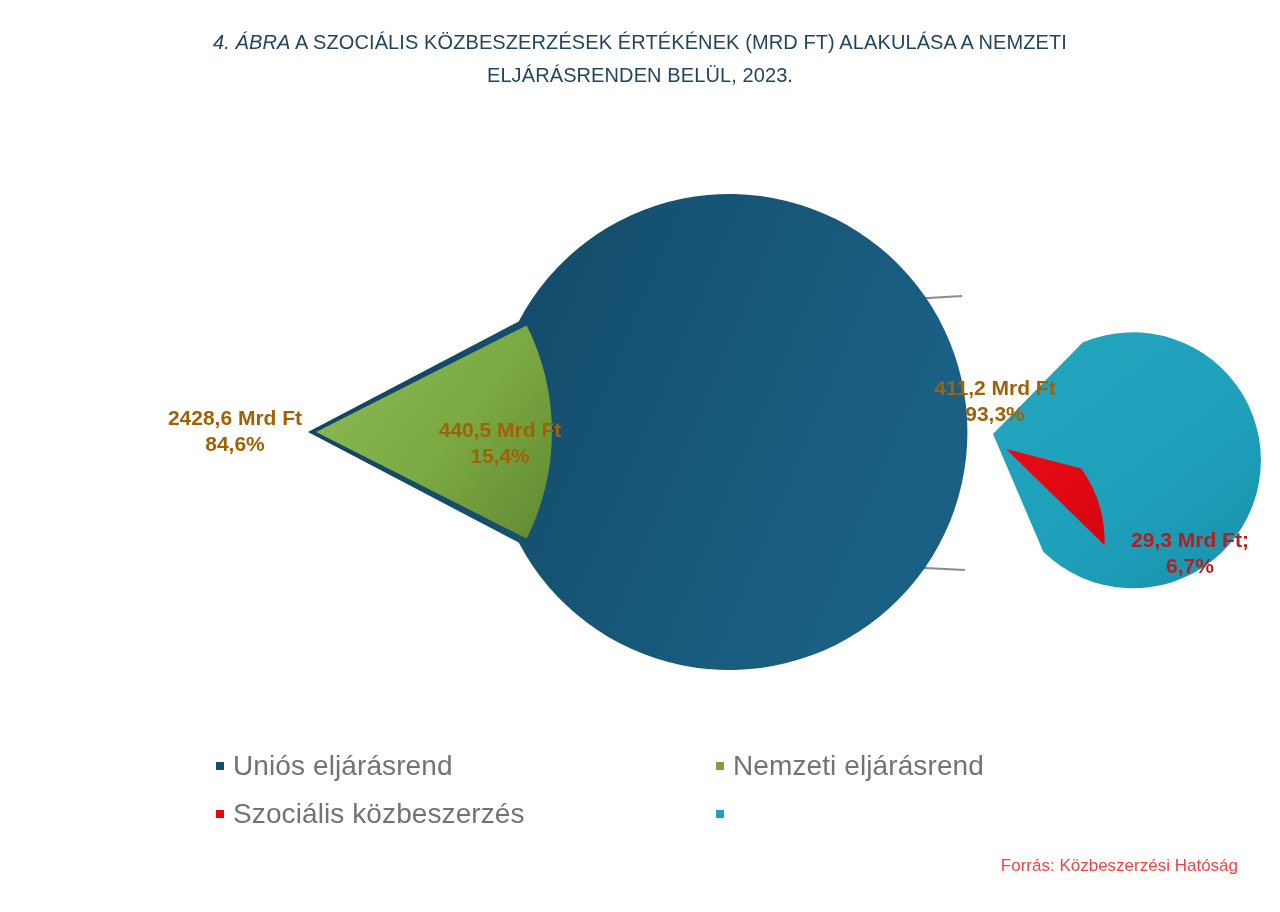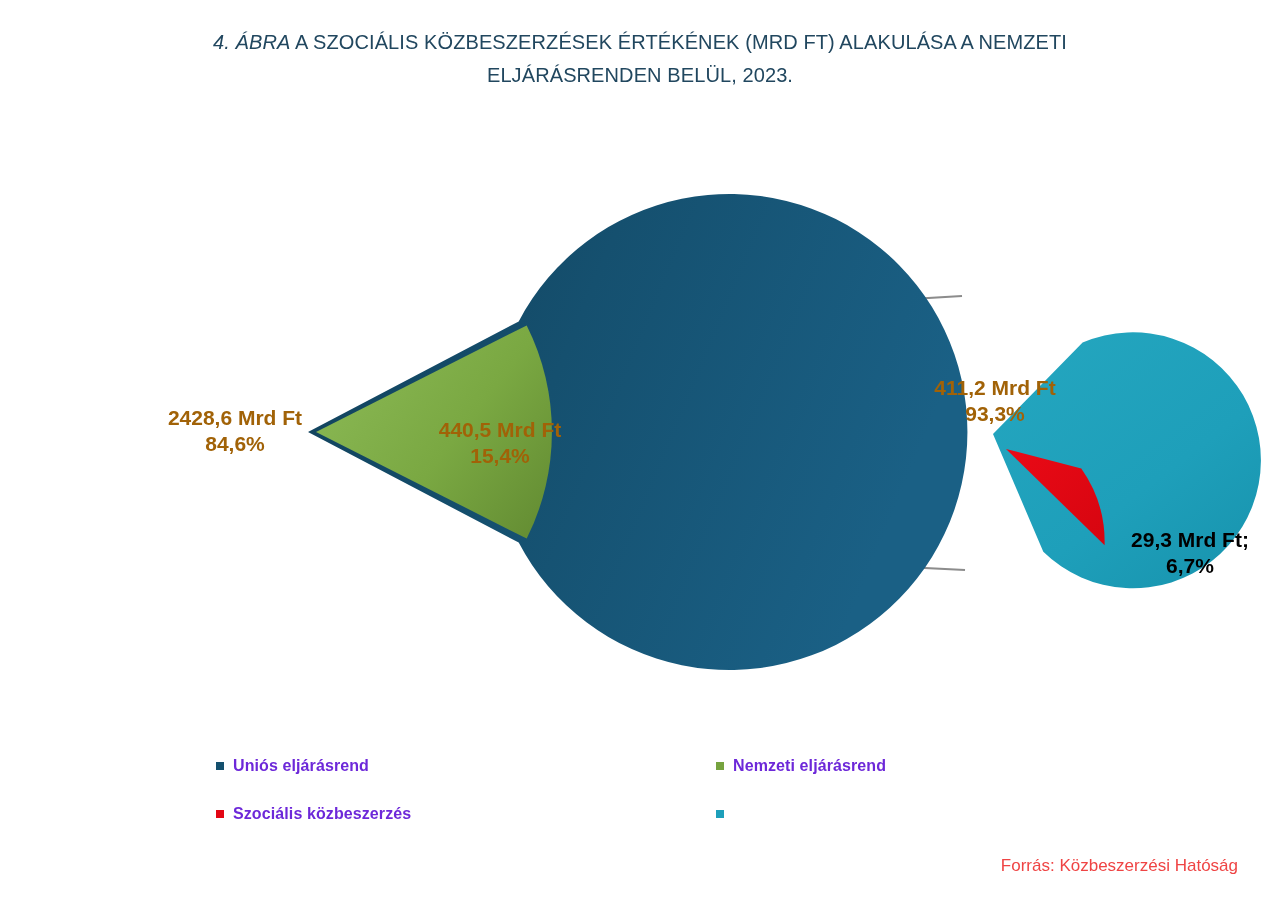--- a/index.html
+++ b/index.html
@@ -51,21 +51,21 @@
     line-height: 26px;
     white-space: pre-line;
     color: #a16207;
     pointer-events: none;
   }
   #label-union  { left: 120px; top: 405px; width: 230px; }
   #label-national { left: 395px; top: 417px; width: 210px; text-align: center; }
   #label-nonsocial { left: 900px; top: 375px; width: 190px; }
   #label-social {
     left: 1110px; top: 527px; width: 160px;
-    color: #000000;
+    color: #b91c1c;
   }
 
   
   #legend {
     position: absolute;
     left: 216px;
     top: 742px;
     width: 880px;
     display: grid;
     grid-template-columns: 500px 380px;
@@ -76,23 +76,23 @@
     align-items: center;
     gap: 9px;
   }
   .legend-swatch {
     width: 8px;
     height: 8px;
     flex: 0 0 8px;
     display: block;
   }
   .legend-text {
-    font-size: 16px;
-    color: #6d28d9;
-    font-weight: 700;
+    font-size: 28px;
+    color: #737373;
+    font-weight: 400;
     letter-spacing: 0.1px;
   }
 
   
   #source-note {
     position: absolute;
     right: 42px;
     top: 856px;
     font-size: 17px;
     color: #ef4444;

